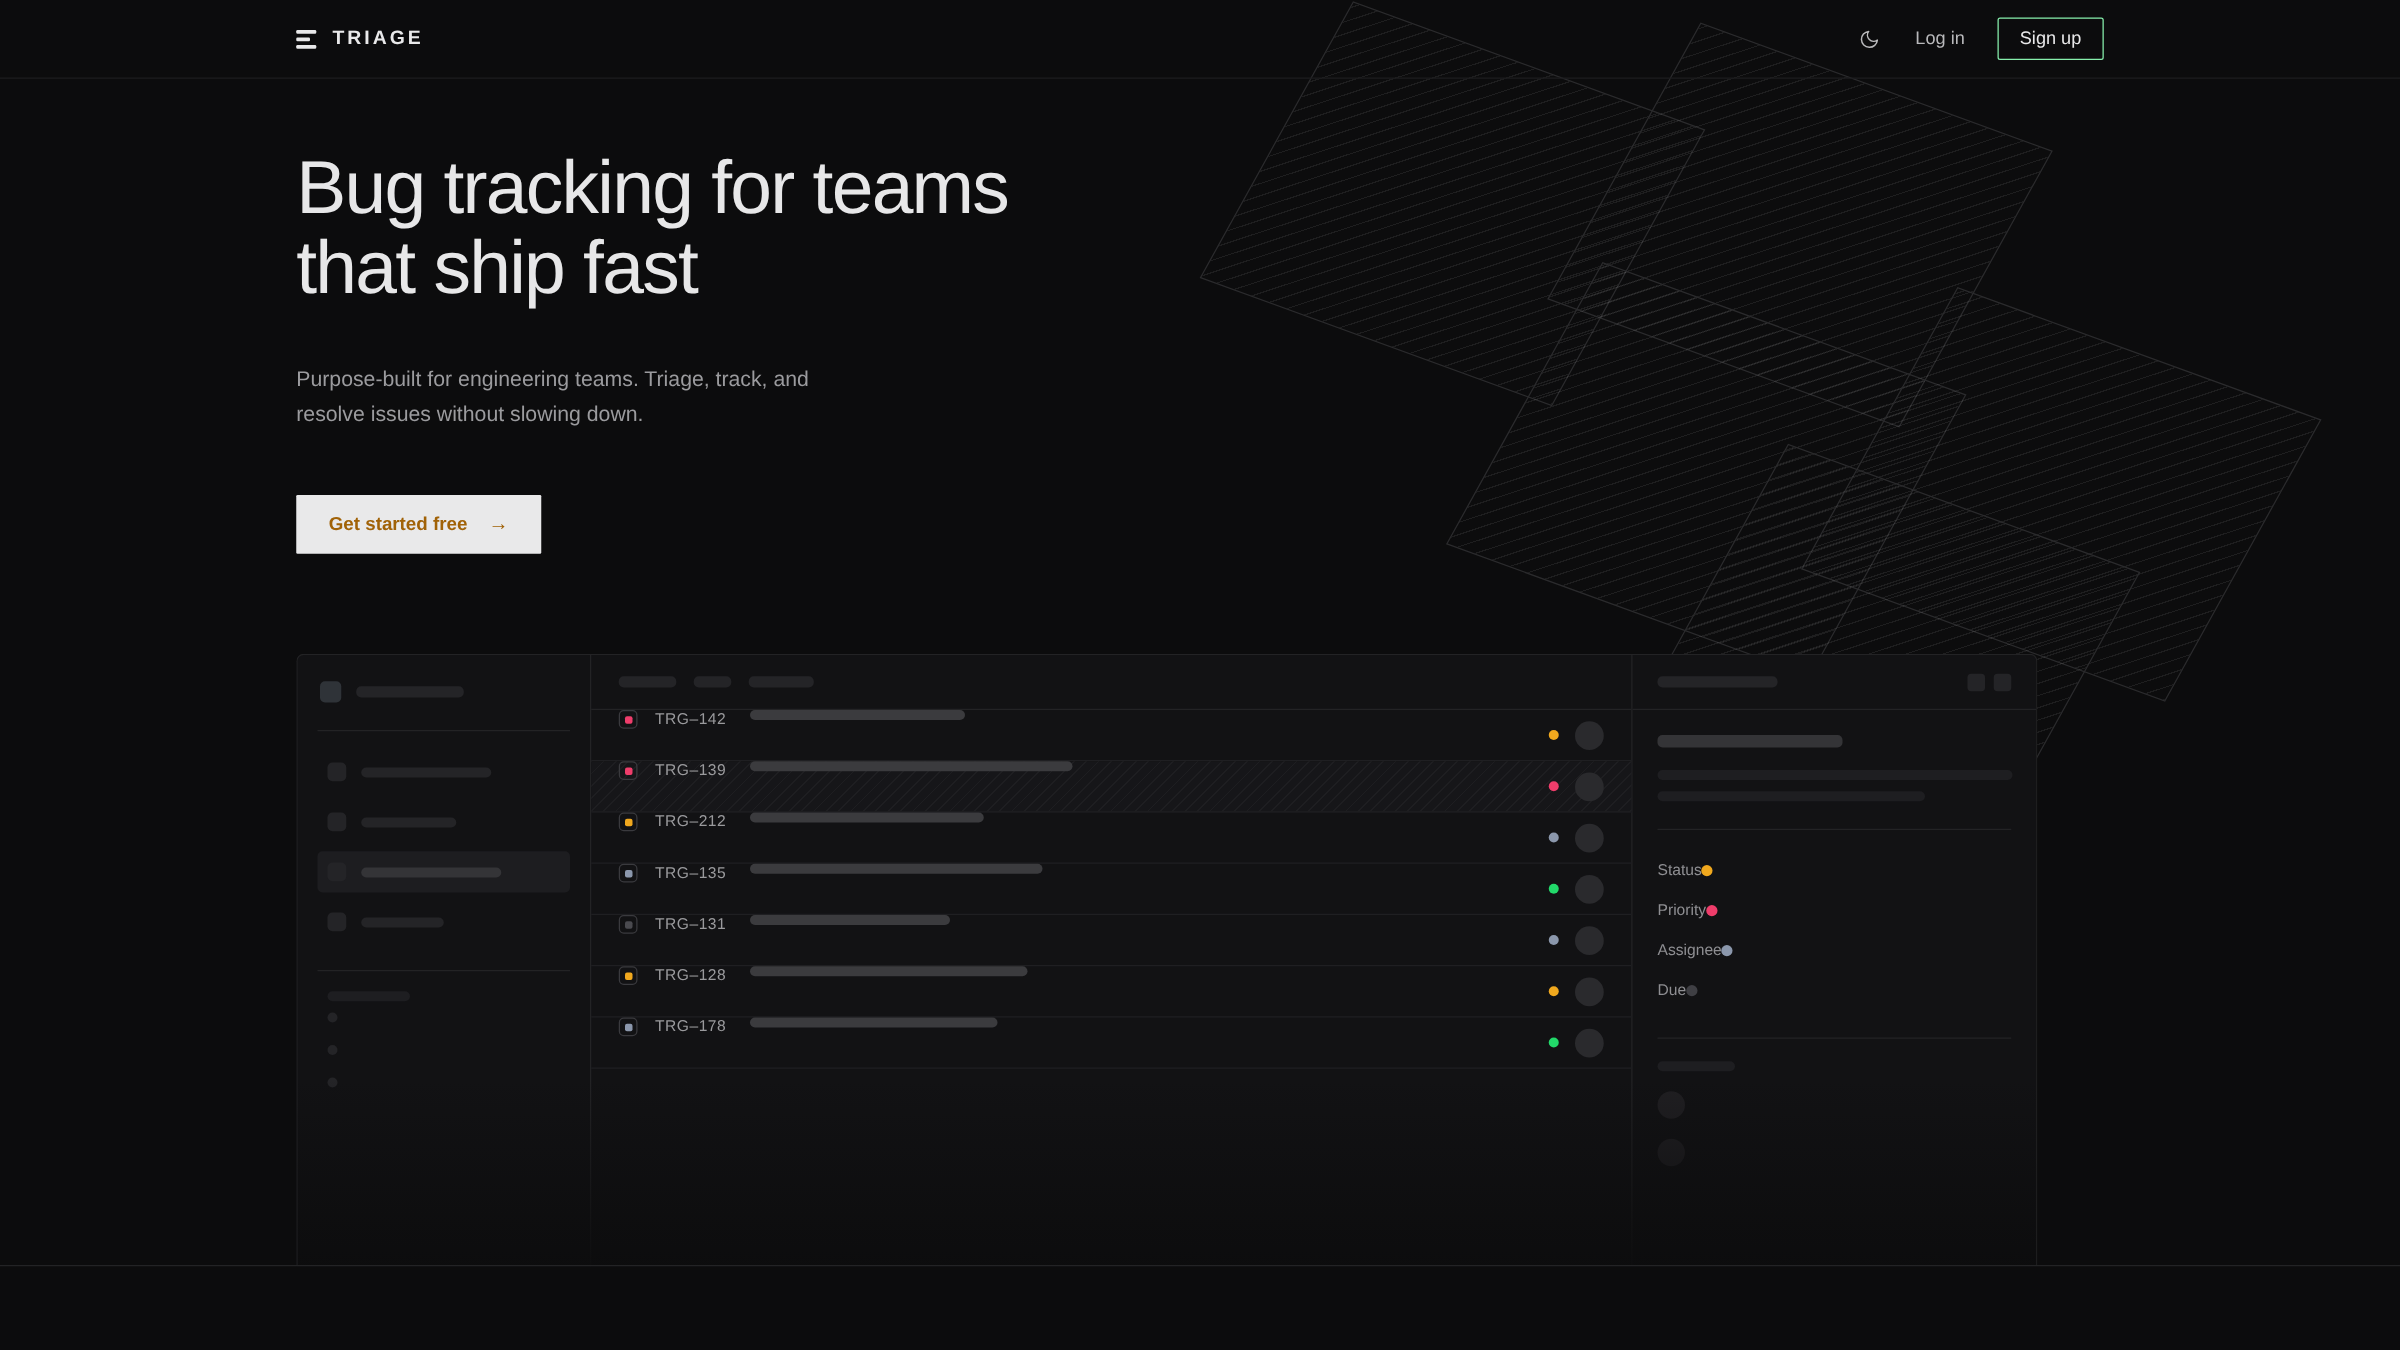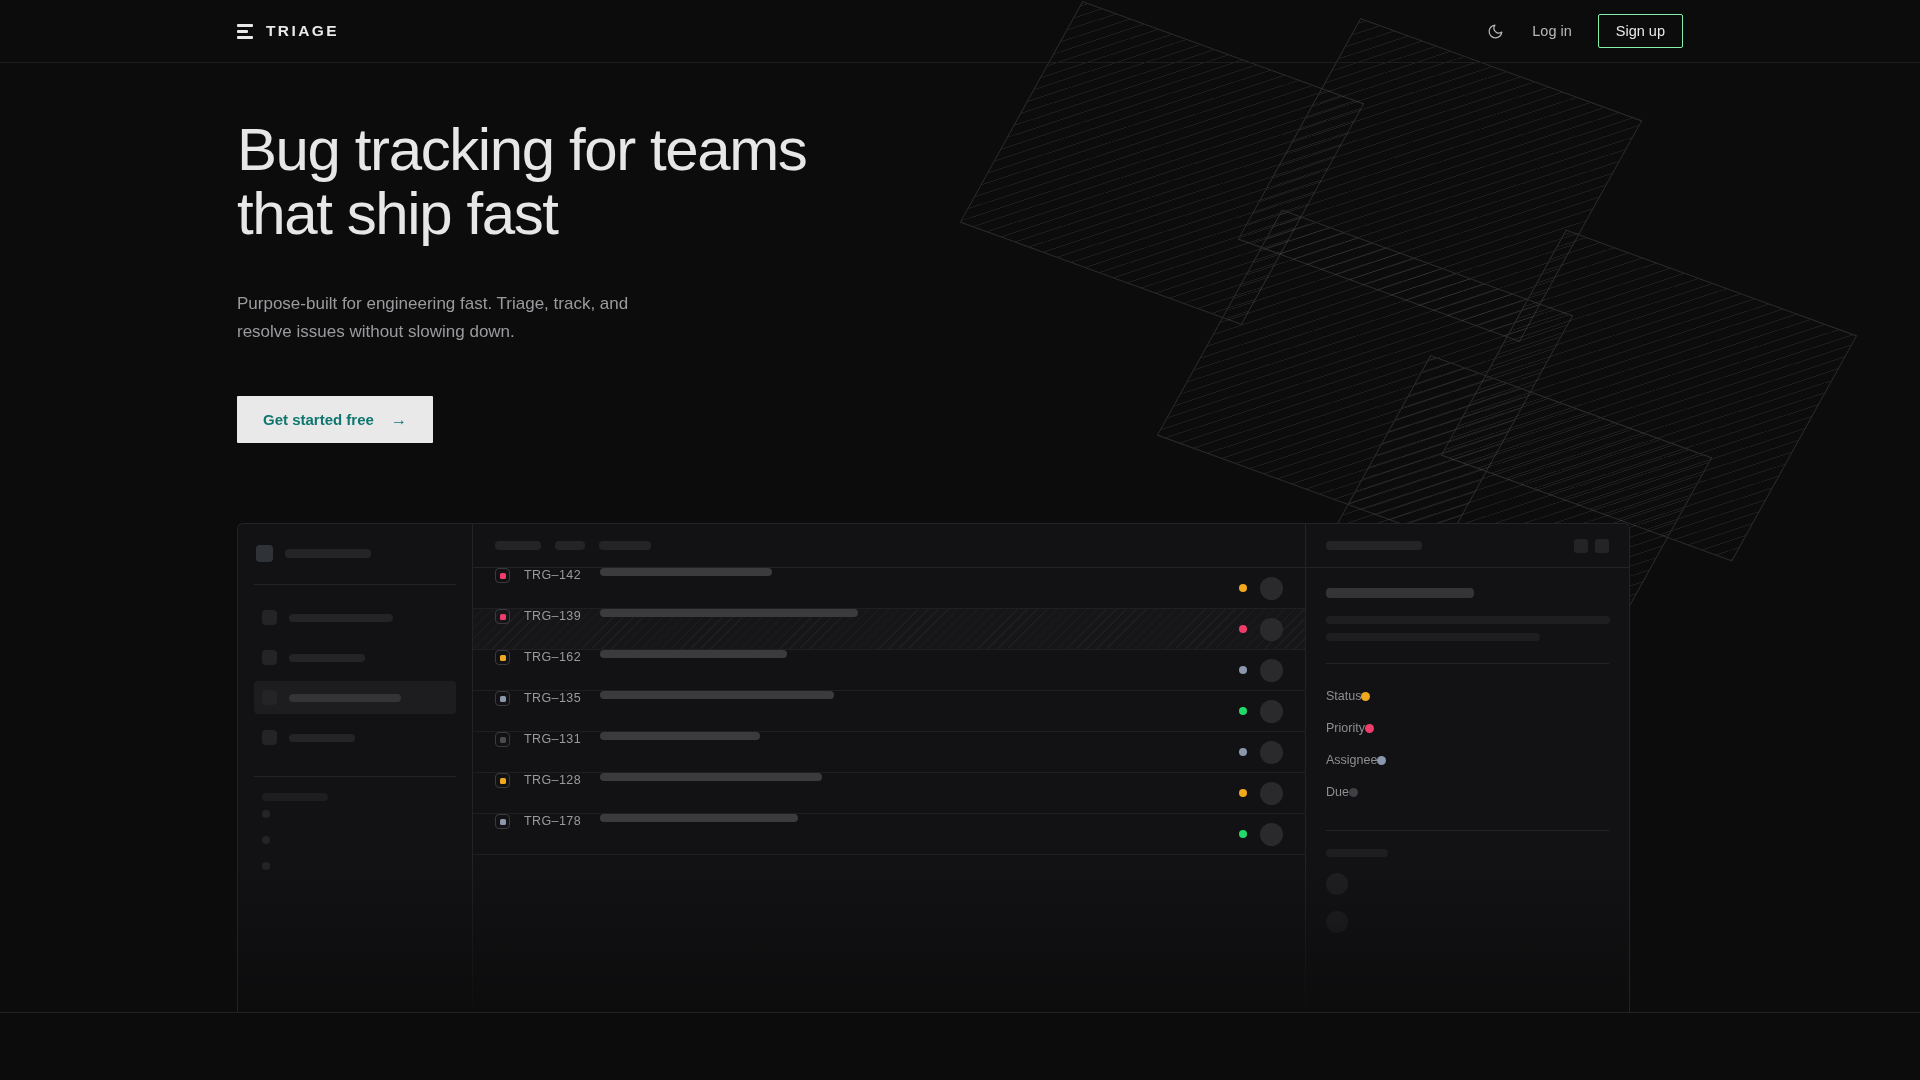--- a/index.html
+++ b/index.html
@@ -61,21 +61,21 @@
   .headline {
     color: #e7e7e8; font-size: 60px; font-weight: 400; line-height: 1.07;
     letter-spacing: -1.4px; white-space: pre-line;
   }
   .sub {
     margin-top: 44px; color: #9b9b9e; font-size: 17px; line-height: 1.62;
     white-space: pre-line; max-width: 470px;
   }
   .cta {
     margin-top: 51px; display: inline-flex; align-items: center; gap: 17px;
-    background: #e9e9ea; color: #0f766e; font-size: 15px; font-weight: 600;
+    background: #e9e9ea; color: #a16207; font-size: 15px; font-weight: 600;
     padding: 15px 26px; border: none; cursor: pointer; border-radius: 1px;
   }
   .cta .arrow { font-size: 16px; line-height: 1; }
 
   
   .app {
     position: absolute; left: 237px; top: 523px; width: 1393px; height: 490px;
     border: 1px solid #232325; border-bottom: none;
     border-radius: 6px 6px 0 0; background: #121214;
     display: flex; overflow: hidden; z-index: 3;
@@ -189,21 +189,21 @@
           </svg>
       </span>
       <span class="login-link">Log in</span>
       <button class="signup-btn">Sign up</button>
     </div>
   </div>
 
   <div class="hero">
     <h1 class="headline">Bug tracking for teams
 that ship fast</h1>
-    <p class="sub">Purpose-built for engineering fast. Triage, track, and
+    <p class="sub">Purpose-built for engineering teams. Triage, track, and
 resolve issues without slowing down.</p>
     <button class="cta">
       <span>Get started free</span>
       <span class="arrow">→</span>
     </button>
   </div>
 
   <div class="app">
 
     <div class="app-sidebar">
@@ -273,21 +273,21 @@
             <span class="row-title" style="width:258px"></span>
             <span class="row-right">
               <span class="row-status" style="background:#ef3d6b"></span>
               <span class="row-avatar"></span>
             </span>
           </div>
           <div class="row">
             <span class="badge">
               <i style="background:#f0a81e"></i>
             </span>
-            <span class="row-id">TRG–162</span>
+            <span class="row-id">TRG–212</span>
             <span class="row-title" style="width:187px"></span>
             <span class="row-right">
               <span class="row-status" style="background:#8b97ac"></span>
               <span class="row-avatar"></span>
             </span>
           </div>
           <div class="row">
             <span class="badge">
               <i style="background:#8b97ac"></i>
             </span>

